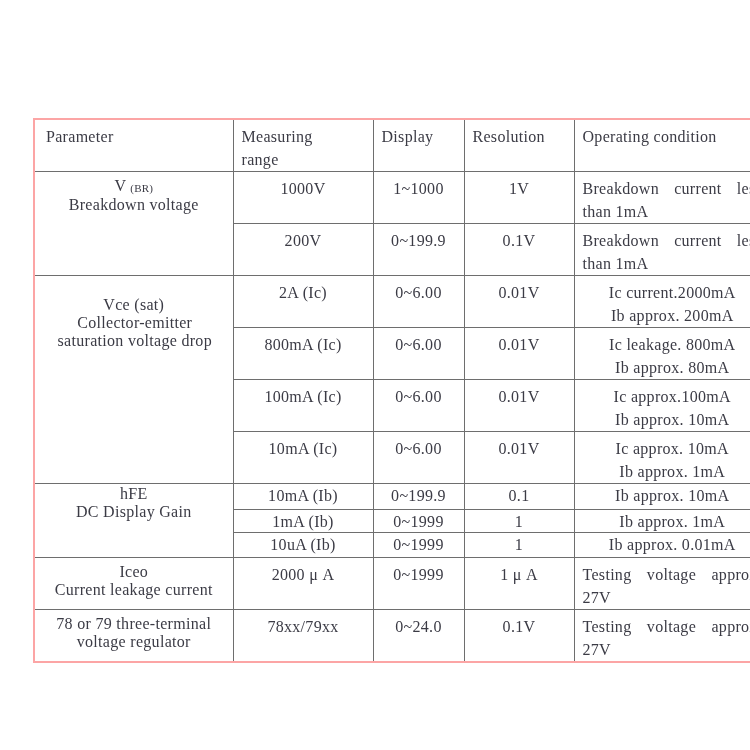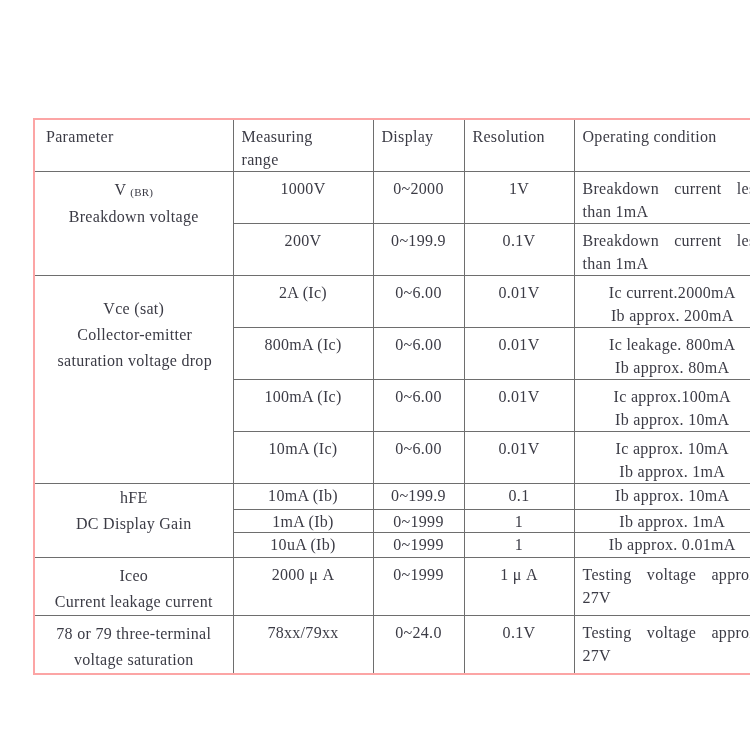--- a/index.html
+++ b/index.html
@@ -50,21 +50,21 @@
   th.hdr.first { padding-left: 11px; }
   td.param {
     vertical-align: middle;
     text-align: center;
     padding: 0 8px;
   }
   td.param.top {
     vertical-align: top;
     padding-top: 20px;
   }
-  .pline { line-height: 26px; }
+  .pline { line-height: 18px; }
   .pline.left {
     text-align: center;
     white-space: pre-line;
     padding-left: 2px;
   }
   .sub {
     font-size: 11px;
     letter-spacing: 0.2px;
     margin-left: 4px;
     position: relative;
@@ -103,21 +103,21 @@
       <th class="hdr">Resolution</th>
       <th class="hdr">Operating condition</th>
     </tr>
 
     <tr style="height:48px">
       <td class="param" rowspan="2">
         <div class="pline"><span>V</span><span class="sub">(BR)</span></div>
         <div class="pline">Breakdown voltage</div>
       </td>
       <td class="cell">1000V</td>
-      <td class="cell">0~2000</td>
+      <td class="cell">1~1000</td>
       <td class="cell">1V</td>
       <td class="cond justify">Breakdown current less than 1mA</td>
     </tr>
     <tr style="height:48px">
       <td class="cell">200V</td>
       <td class="cell">0~199.9</td>
       <td class="cell">0.1V</td>
       <td class="cond justify">Breakdown current less than 1mA</td>
     </tr>
 
@@ -185,21 +185,21 @@
       </td>
       <td class="cell">2000 μ A</td>
       <td class="cell">0~1999</td>
       <td class="cell">1 μ A</td>
       <td class="cond justify">Testing voltage approx. 27V</td>
     </tr>
 
     <tr style="height:50px">
       <td class="param">
         <div class="pline">78 or 79 three-terminal</div>
-        <div class="pline">voltage saturation</div>
+        <div class="pline">voltage regulator</div>
       </td>
       <td class="cell">78xx/79xx</td>
       <td class="cell">0~24.0</td>
       <td class="cell">0.1V</td>
       <td class="cond justify">Testing voltage approx. 27V</td>
     </tr>
   </tbody>
     </table>
 </div>
 

